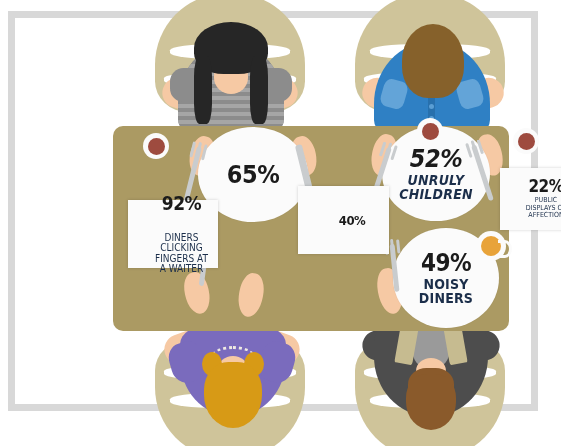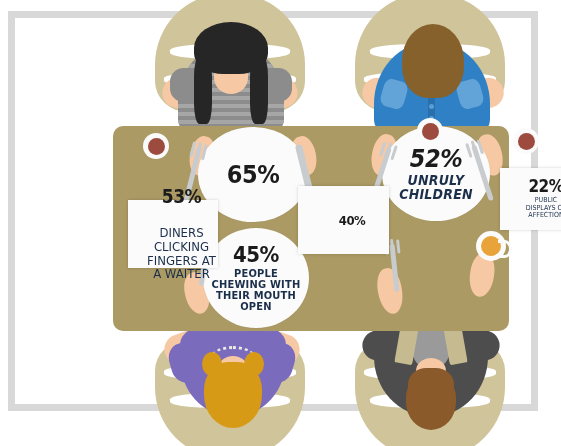--- a/index.html
+++ b/index.html
@@ -145,21 +145,21 @@
     font-family:"DejaVu Sans Condensed","Liberation Sans",sans-serif;
     font-weight:bold;color:#1b1b1b;line-height:1;letter-spacing:-0.5px;
   }
   .card .lbl{
     font-family:"DejaVu Sans Condensed","Liberation Sans",sans-serif;
     font-weight:normal;color:#1b2e4a;text-align:center;line-height:1.05;
     text-transform:uppercase;
   }
   .card-46{left:128px;top:200px;width:73px;height:68px;}
   .card-46 .pct{font-size:19px;}
-  .card-46 .lbl{font-size:13px;margin-top:20px;}
+  .card-46 .lbl{font-size:10px;margin-top:20px;}
   .card-40{left:298px;top:186px;width:74px;height:68px;}
   .card-40 .pct{font-size:13px;}
   .card-40 .lbl{font-size:7.5px;margin-top:2px;}
   .card-22{left:500px;top:168px;width:58px;height:62px;}
   .card-22 .pct{font-size:17px;}
   .card-22 .lbl{font-size:7px;margin-top:2px;}
 
   
   .wine{position:absolute;z-index:8;border-radius:50%;background:#fbfbfb;
         display:flex;align-items:center;justify-content:center;}
@@ -292,30 +292,28 @@
   </div>
 
   <div class="plate plate-65">
     <span class="pct">65%</span>
   </div>
   <div class="plate plate-52">
     <span class="pct">52%</span>
     <span class="lbl" style="white-space:pre-line">UNRULY
 CHILDREN</span>
   </div>
-  <div class="plate plate-45">
-    <span class="pct">45%</span>
-    <span class="lbl" style="white-space:pre-line">PEOPLE
-CHEWING WITH
-THEIR MOUTH
-OPEN</span>
+  <div class="plate plate-49">
+    <span class="pct">49%</span>
+    <span class="lbl" style="white-space:pre-line">NOISY
+DINERS</span>
   </div>
 
   <div class="card card-46">
-    <span class="pct">53%</span>
+    <span class="pct">92%</span>
     <span class="lbl" style="white-space:pre-line">DINERS CLICKING
 FINGERS AT
 A WAITER</span>
   </div>
   <div class="card card-40">
     <span class="pct">40%</span>
   </div>
   <div class="card card-22">
     <span class="pct">22%</span>
     <span class="lbl" style="white-space:pre-line">PUBLIC

